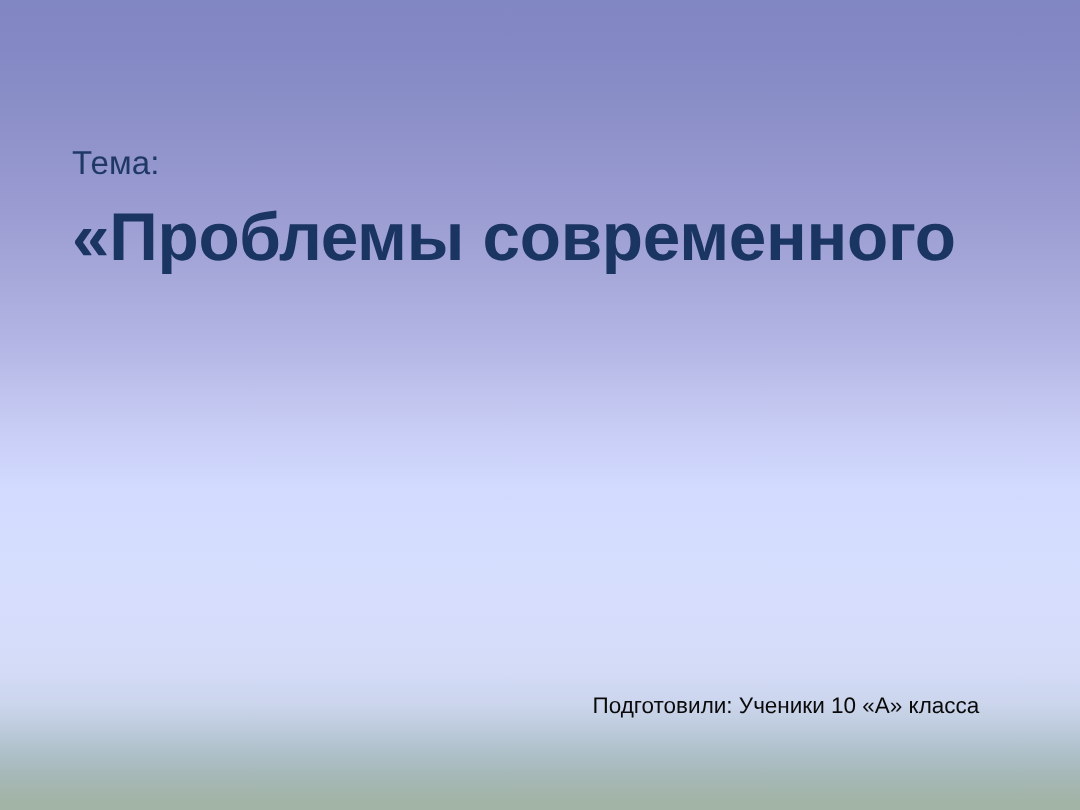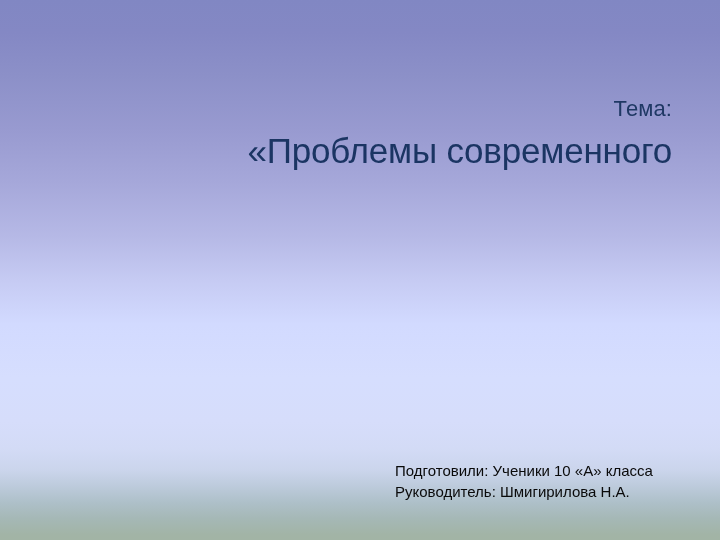--- a/index.html
+++ b/index.html
@@ -40,35 +40,35 @@
         #a2b4a5 100%
       );
   }
 
   
   .title-block {
     position: absolute;
     left: 48px;
     top: 96px;
     width: 624px;
-    text-align: right;
+    text-align: left;
     color: #1f3864;
     line-height: 1.18;
   }
   .title-kicker {
     font-size: 22px;
     font-weight: 400;
     letter-spacing: 0.1px;
     margin: 0 0 6px 0;
     color: #1f3864;
   }
   .title-main {
     margin: 0;
-    font-size: 35px;
-    font-weight: 400;
+    font-size: 45px;
+    font-weight: 700;
     letter-spacing: -0.2px;
     line-height: 1.32;
     color: #1b3563;
     white-space: nowrap;
   }
   .title-main .line2 {
     display: block;
     white-space: nowrap;
   }
 
@@ -96,16 +96,15 @@
 
   <div class="title-block">
     <p class="title-kicker">Тема:</p>
     <h1 class="title-main">
       <span class="line1">«Проблемы современного</span>
     </h1>
   </div>
 
   <div class="credits-block">
     <p class="credits-line">Подготовили: Ученики 10 «А» класса</p>
-    <p class="credits-line">Руководитель: Шмигирилова Н.А.</p>
   </div>
 
 </div>
 
 </body></html>

